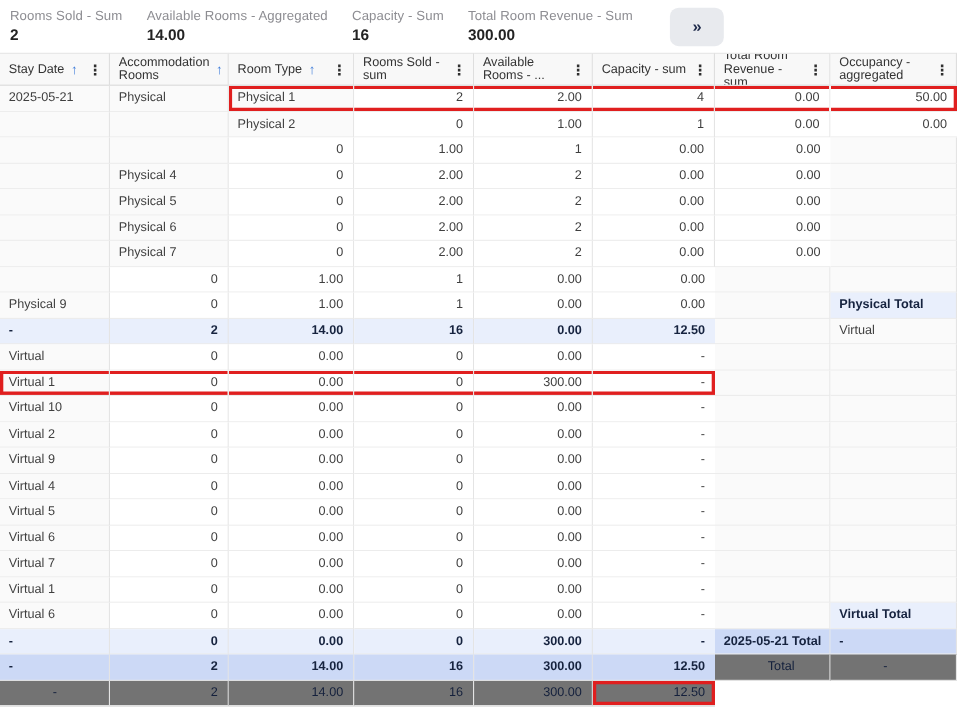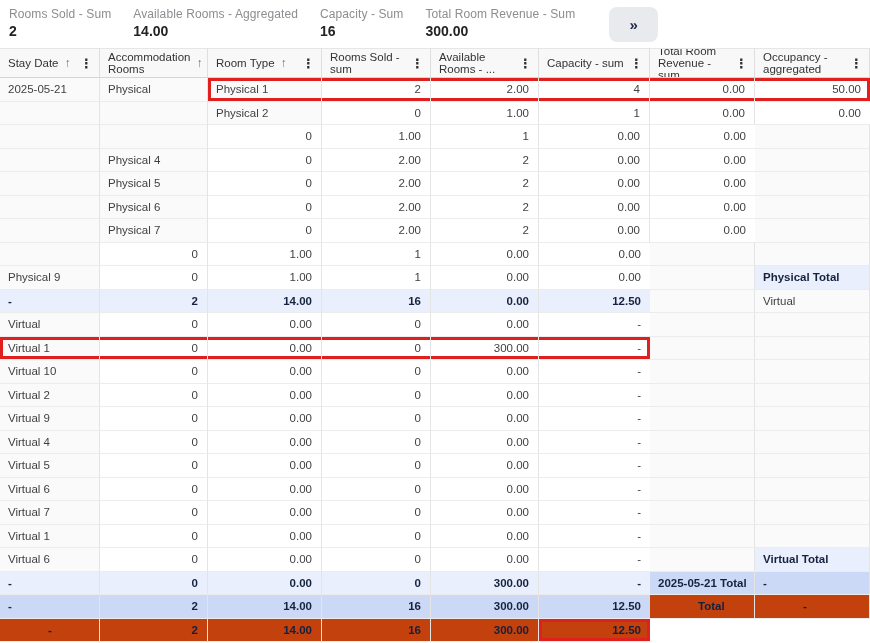--- a/index.html
+++ b/index.html
@@ -46,21 +46,21 @@
   .cell {
     border-right:1px solid #e4e4e4; border-bottom:1px solid #ececec;
     display:flex; align-items:center; overflow:hidden; white-space:nowrap;
     background:#fff; color:#3f3f3f; cursor:default;
   }
   .cell.txt { justify-content:flex-start; padding-left:8px; }
   .cell.num { justify-content:flex-end; padding-right:9px; }
   .cell.dim  { background:#fafafa; }
   .cell.sub  { background:#e9effc; color:#16233f; font-weight:700; }
   .cell.dtot { background:#ccd9f6; color:#16233f; font-weight:700;text-align:right; }
-  .cell.gtot { background:#c2410c; color:#14203c; font-weight:700;padding-left:48px; }
+  .cell.gtot { background:#737373; color:#14203c; font-weight:400;padding-left:48px; }
 
   .hl-mid   { box-shadow: inset 0 3px 0 0 var(--hl), inset 0 -3px 0 0 var(--hl); }
   .hl-left  { box-shadow: inset 3px 0 0 0 var(--hl), inset 0 3px 0 0 var(--hl), inset 0 -3px 0 0 var(--hl); }
   .hl-right { box-shadow: inset -3px 0 0 0 var(--hl), inset 0 3px 0 0 var(--hl), inset 0 -3px 0 0 var(--hl); }
   .hl-cell  { box-shadow: inset 0 0 0 3px var(--hl); }
 </style>
 </head>
 <body>
 
 <div class="app">

